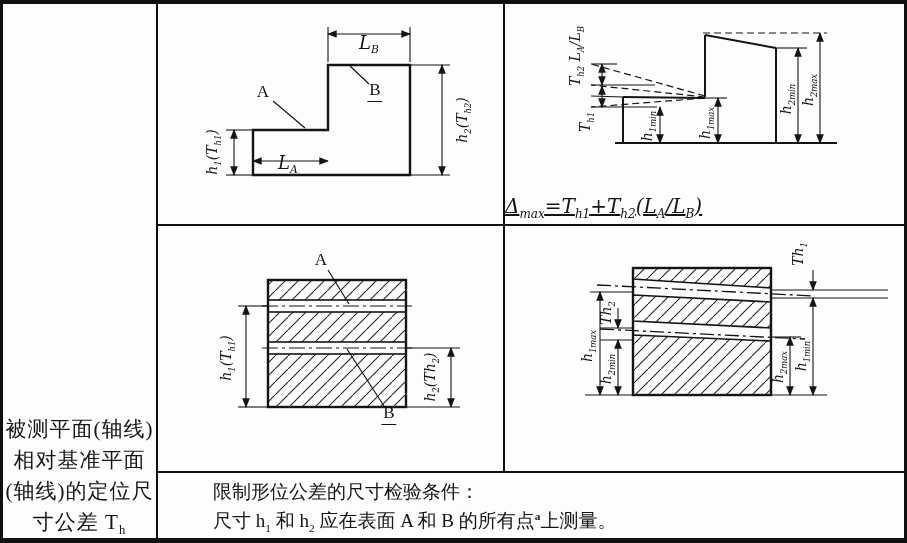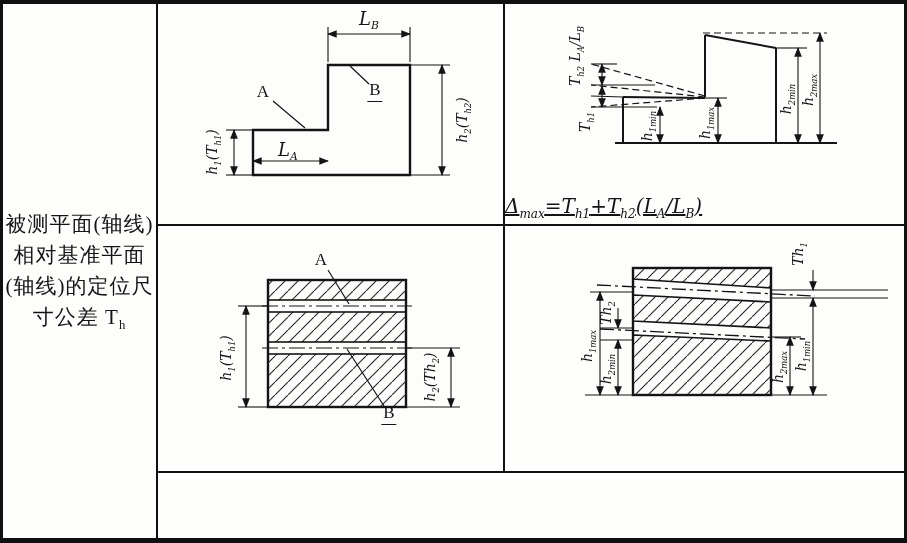--- a/index.html
+++ b/index.html
@@ -8,30 +8,30 @@
     width:907px;height:543px;position:relative;background:#fdfdfb;
     border:solid #101010;border-width:4px 3px 5px 3px;
     font-family:"Liberation Serif","DejaVu Serif",serif;color:#141414;
     overflow:hidden;
   }
   #grid{display:grid;width:100%;height:100%;
     grid-template-columns:155px 347px 1fr;
     grid-template-rows:222px 247px 1fr;}
   .cell{position:relative;}
   .c-left{grid-row:1/4;grid-column:1;border-right:2px solid #101010;
-    display:flex;align-items:center;justify-content:center;padding:0 0;}
+    display:flex;align-items:flex-end;justify-content:center;padding:0 0;}
   .c-tl{grid-row:1;grid-column:2;border-right:2px solid #101010;border-bottom:2px solid #101010;}
   .c-tr{grid-row:1;grid-column:3;border-bottom:2px solid #101010;}
   .c-bl{grid-row:2;grid-column:2;border-right:2px solid #101010;border-bottom:2px solid #101010;}
   .c-br{grid-row:2;grid-column:3;border-bottom:2px solid #101010;}
   .c-notes{grid-row:3;grid-column:2/4;padding:4px 10px 0 55px;font-size:19px;line-height:29px;}
   .lefttext{font-size:21px;line-height:31px;text-align:center;letter-spacing:1px;}
   svg{position:absolute;left:0;top:0;}
   .dlabel,.vlabel,.ablabel{position:absolute;white-space:nowrap;color:#141414;}
-  .dlabel{transform:translate(-50%,-50%);font:italic 16px "DejaVu Serif",serif;}
+  .dlabel{transform:translate(-50%,-50%);font:italic 16px "DejaVu Serif",serif;margin-top:24px;}
   .vlabel{transform:translate(-50%,-50%) rotate(-90deg);font:italic 14px "DejaVu Serif",serif;}
   .big{font-size:18px;}
   .ablabel{transform:translate(-50%,-50%);font:17px "Liberation Serif","DejaVu Serif",serif;}
   .ul{border-bottom:1.5px solid #141414;padding:0 2px 1px 2px;}
   .caption{position:absolute;left:0;right:0;text-align:center;font-size:20px;}
   .formula{position:absolute;left:0;right:0;font:italic 20px "DejaVu Serif",serif;text-decoration:underline;}
   sub{font-size:.6em;line-height:0;}
   sup{font-size:.6em;line-height:0;font-weight:bold;}
 </style>
 </head>
@@ -68,21 +68,21 @@
           <line x1="76" y1="126" x2="76" y2="171" marker-start="url(#arr)" marker-end="url(#arr)"></line>
           <line x1="284" y1="61" x2="284" y2="171" marker-start="url(#arr)" marker-end="url(#arr)"></line>
         </g>
         <g stroke-width="1.2">
           <line x1="115" y1="97" x2="147" y2="124"></line>
           <line x1="192" y1="62" x2="211" y2="80"></line>
         </g>
       </g>
     </svg>
     <div class="dlabel big" style="left:211px;top:14px">L<sub>B</sub></div>
-    <div class="dlabel big" style="left:130px;top:145px">L<sub>A</sub></div>
+    <div class="dlabel big" style="left:130px;top:134px">L<sub>A</sub></div>
     <div class="ablabel" style="left:105px;top:88px">A</div>
     <div class="ablabel ul" style="left:217px;top:87px">B</div>
     <div class="vlabel" style="left:54px;top:148px">h<sub>1</sub>(T<sub>h1</sub>)</div>
     <div class="vlabel" style="left:304px;top:116px">h<sub>2</sub>(T<sub>h2</sub>)</div>
   </div>
 
   <div class="cell c-tr">
     <svg width="399" height="220" viewBox="0 0 399 220">
       <g stroke="#141414" fill="none">
         <line x1="110" y1="139" x2="332" y2="139" stroke-width="2"></line>
@@ -187,15 +187,19 @@
       </g>
     </svg>
     <div class="vlabel" style="left:293px;top:28px">Th<sub>1</sub></div>
     <div class="vlabel" style="left:101px;top:87px">Th<sub>2</sub></div>
     <div class="vlabel" style="left:82px;top:120px">h<sub>1max</sub></div>
     <div class="vlabel" style="left:101px;top:143px">h<sub>2min</sub></div>
     <div class="vlabel" style="left:273px;top:141px">h<sub>2max</sub></div>
     <div class="vlabel" style="left:296px;top:130px">h<sub>1min</sub></div>
   </div>
 
+  <div class="cell c-notes">
+    <div>限制形位公差的尺寸检验条件：</div>
+    <div>尺寸 h<sub>1</sub> 和 h<sub>2</sub> 应在表面 A 和 B 的所有点<sup>a</sup>上测量。</div>
+  </div>
 
  </div>
 </div>
 
 </body></html>

